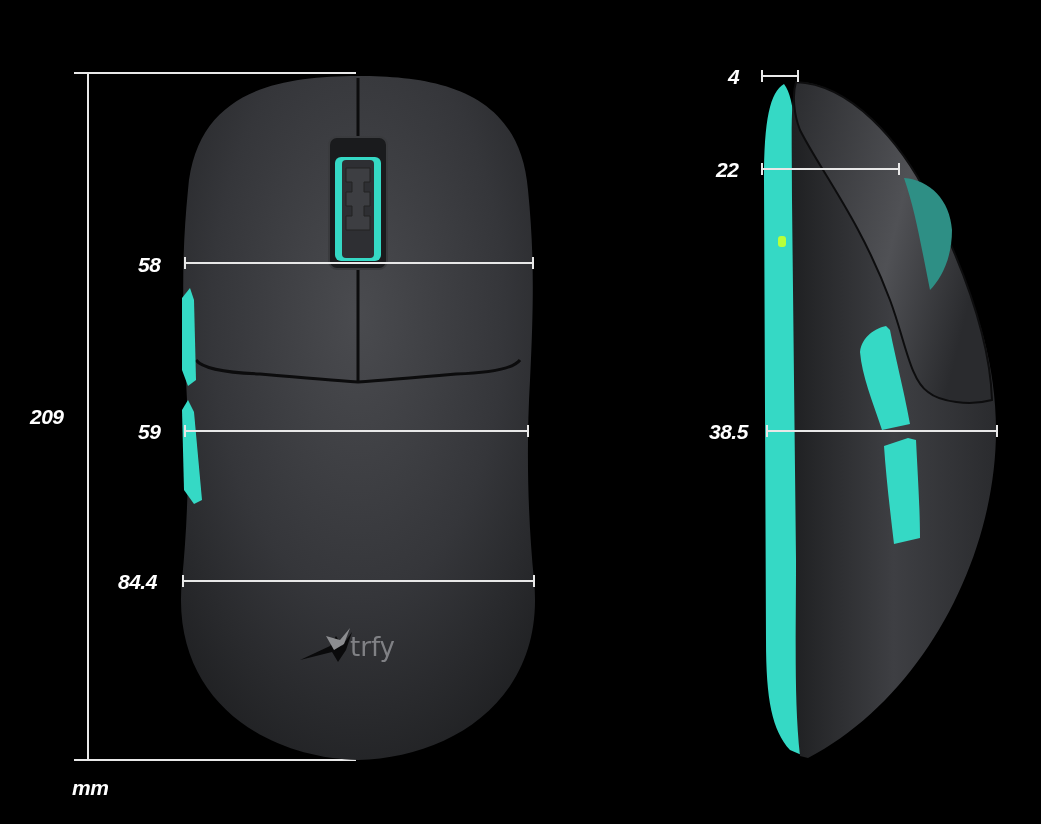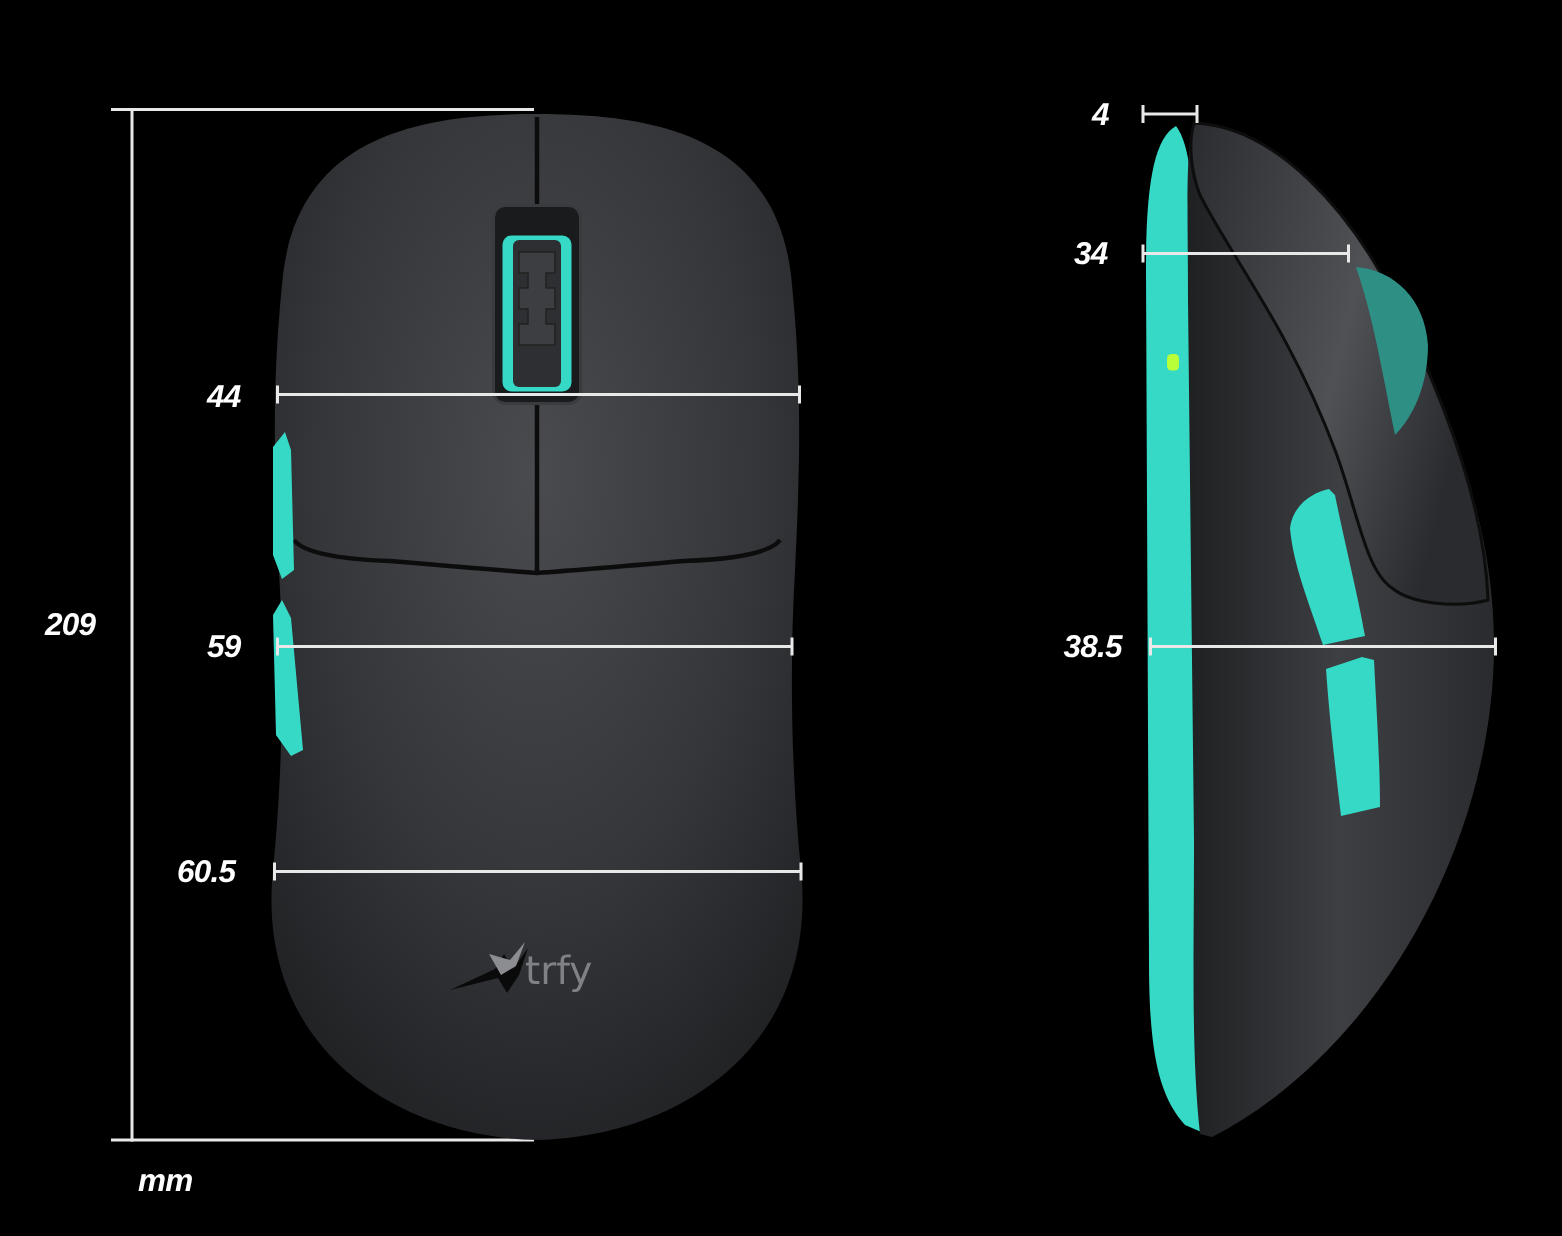--- a/index.html
+++ b/index.html
@@ -12,21 +12,21 @@
   .tick { position:absolute; width:2px; height:12px; background:#e8e8e8; }
   svg { position:absolute; }
 </style>
 </head>
 <body>
 
 <div class="hline" style="left:74px;top:72px;width:282px;"></div>
 <div class="hline" style="left:74px;top:759px;width:282px;"></div>
 <div class="vline" style="left:87px;top:72px;height:689px;"></div>
 <div class="lbl" style="left:30px;top:406px;">209</div>
-<div class="lbl" style="left:72px;top:777px;margin-left:20px;">mm</div>
+<div class="lbl" style="left:72px;top:777px;">mm</div>
 
 <svg width="1041" height="824" style="left:0;top:0;" viewBox="0 0 1041 824">
   <defs>
     <radialGradient id="topBody" cx="0.5" cy="0.35" r="0.75">
       <stop offset="0" stop-color="#4a4b4f"></stop>
       <stop offset="0.55" stop-color="#35363a"></stop>
       <stop offset="1" stop-color="#1d1e20"></stop>
     </radialGradient>
     <linearGradient id="sideBody" x1="0" y1="0" x2="1" y2="0">
       <stop offset="0" stop-color="#1f2022"></stop>
@@ -87,38 +87,38 @@
 
   <rect x="778" y="236" width="8" height="11" rx="3" fill="#b8ff3a"></rect>
 
   <path d="M860 352 C 862 336, 876 328, 886 326 L 890 330 C 896 360, 906 400, 910 424 L 882 430 C 872 400, 862 376, 860 352 Z" fill="#35d9c5"></path>
   <path d="M884 446 L 908 438 L 916 440 C 918 480, 920 510, 920 538 L 894 544 C 890 510, 886 476, 884 446 Z" fill="#35d9c5"></path>
 </svg>
 
 <div class="hline" style="left:185px;top:262px;width:348px;"></div>
 <div class="tick" style="left:184px;top:257px;"></div>
 <div class="tick" style="left:532px;top:257px;"></div>
-<div class="lbl" style="left:138px;top:254px;">44</div>
+<div class="lbl" style="left:138px;top:254px;">58</div>
 
 <div class="hline" style="left:185px;top:430px;width:343px;"></div>
 <div class="tick" style="left:184px;top:425px;"></div>
 <div class="tick" style="left:527px;top:425px;"></div>
 <div class="lbl" style="left:138px;top:421px;">59</div>
 
 <div class="hline" style="left:183px;top:580px;width:351px;"></div>
 <div class="tick" style="left:182px;top:575px;"></div>
 <div class="tick" style="left:533px;top:575px;"></div>
-<div class="lbl" style="left:118px;top:571px;">60.5</div>
+<div class="lbl" style="left:118px;top:571px;">84.4</div>
 
 <div class="hline" style="left:762px;top:75px;width:36px;"></div>
 <div class="tick" style="left:761px;top:70px;"></div>
 <div class="tick" style="left:797px;top:70px;"></div>
 <div class="lbl" style="left:728px;top:66px;">4</div>
 
 <div class="hline" style="left:762px;top:168px;width:137px;"></div>
 <div class="tick" style="left:761px;top:163px;"></div>
 <div class="tick" style="left:898px;top:163px;"></div>
-<div class="lbl" style="left:716px;top:159px;">34</div>
+<div class="lbl" style="left:716px;top:159px;">22</div>
 
 <div class="hline" style="left:767px;top:430px;width:230px;"></div>
 <div class="tick" style="left:766px;top:425px;"></div>
 <div class="tick" style="left:996px;top:425px;"></div>
 <div class="lbl" style="left:698px;top:421px;margin-left:11px;">38.5</div>
 
 </body></html>

